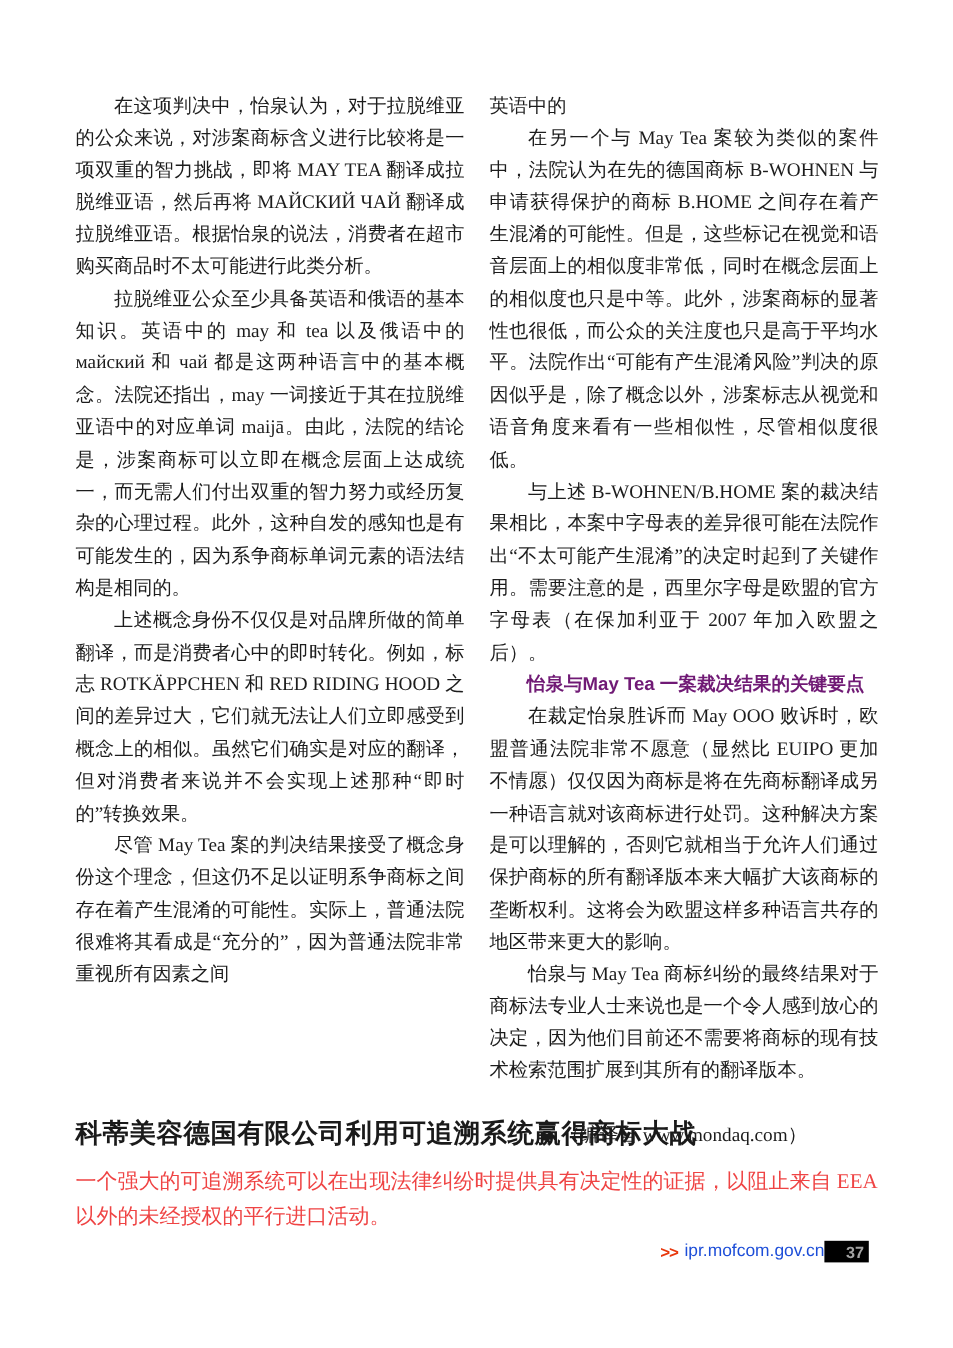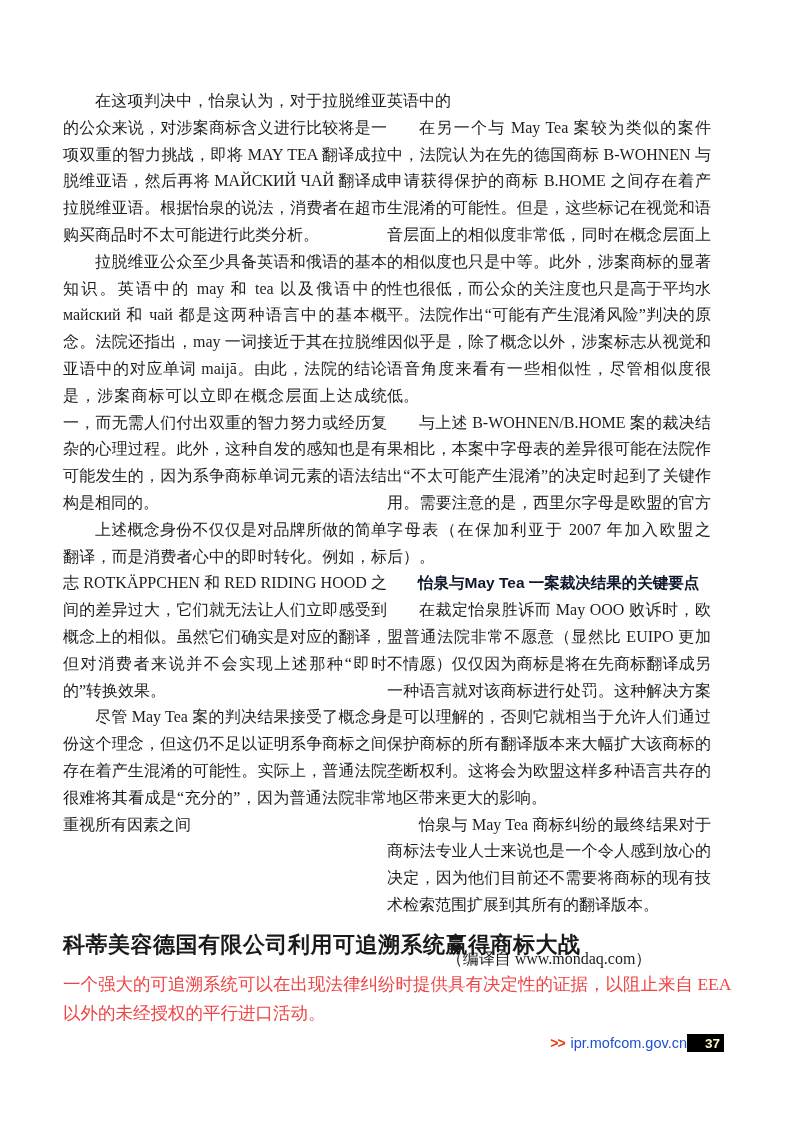--- a/index.html
+++ b/index.html
@@ -11,43 +11,44 @@
     position: relative;
     overflow: hidden;
   }
   .sheet {
     position: absolute; left: 0; top: 0;
     width: 794px; height: 1123px;
     background: #ffffff;
   }
   .columns {
     position: absolute;
-    left: 63px; top: 88px;
+    left: 63px; top: 76px;
     width: 669px;
     display: flex;
+    gap: 21px;
   }
   .col {
     width: 324px;
     font-size: 16px;
     line-height: 26.8px;
     text-align: justify;
     text-justify: inter-ideograph;
   }
   .col p {
     margin: 0;
     text-indent: 2em;
   }
   .col p.no-indent { text-indent: 0; }
   .subheading {
     font-family: "Liberation Sans", sans-serif;
     font-weight: bold;
     font-size: 15.5px;
     text-indent: 2em;
     margin: 0;
-    color: #0f172a;
+    color: #701a75;
   }
   .credit {
     text-indent: 0 !important;
     text-align: center;
     margin-top: 27px !important;
   }
   .next-article {
     position: absolute;
     left: 63px; top: 930px;
     width: 670px;
@@ -81,21 +82,21 @@
     font-size: 14px;
     margin-right: 6px;
     letter-spacing: -1px;
   }
   .site {
     font-size: 14.5px;
     color: #1d4ed8;
   }
   .pagebox {
     background: #000000;
-    color: #fef9c3;
+    color: #a3a3a3;
     width: 37px;
     height: 18px;
     display: flex;
     align-items: center;
     justify-content: flex-end;
     padding-right: 4px;
     box-sizing: border-box;
     font-size: 13.5px;
     font-weight: bold;
   }

